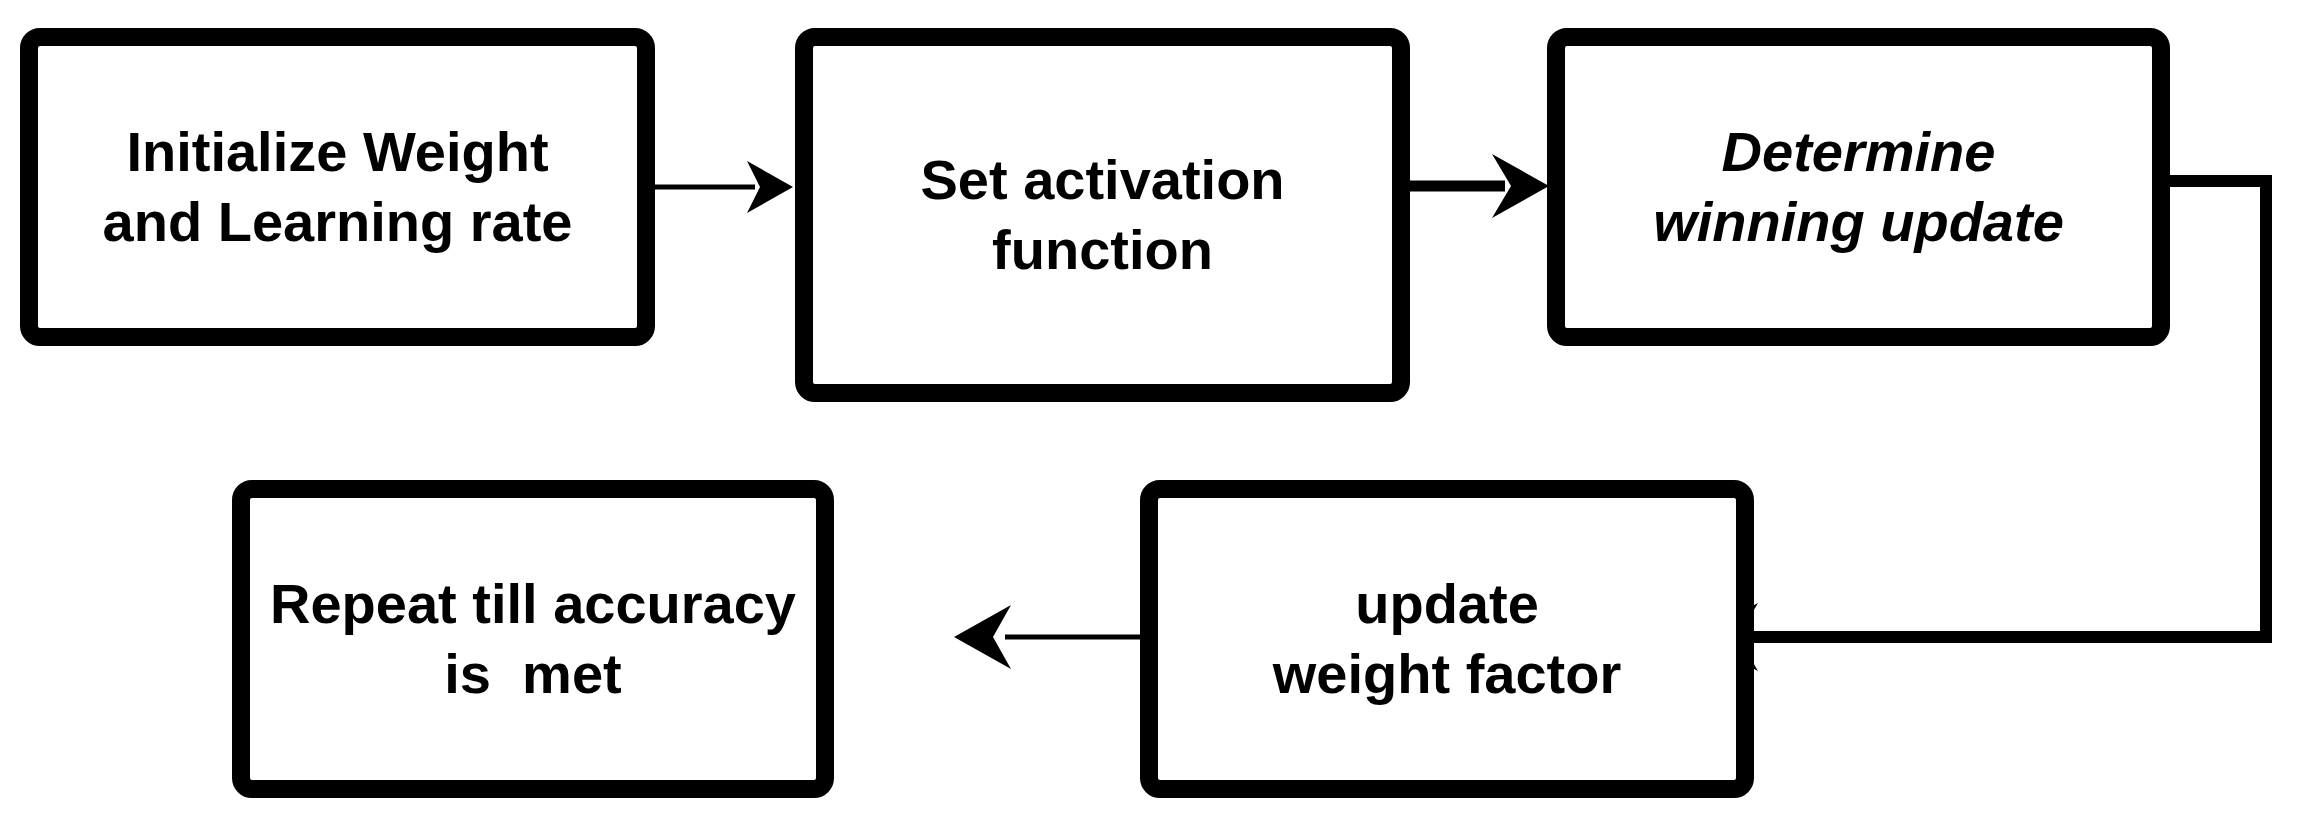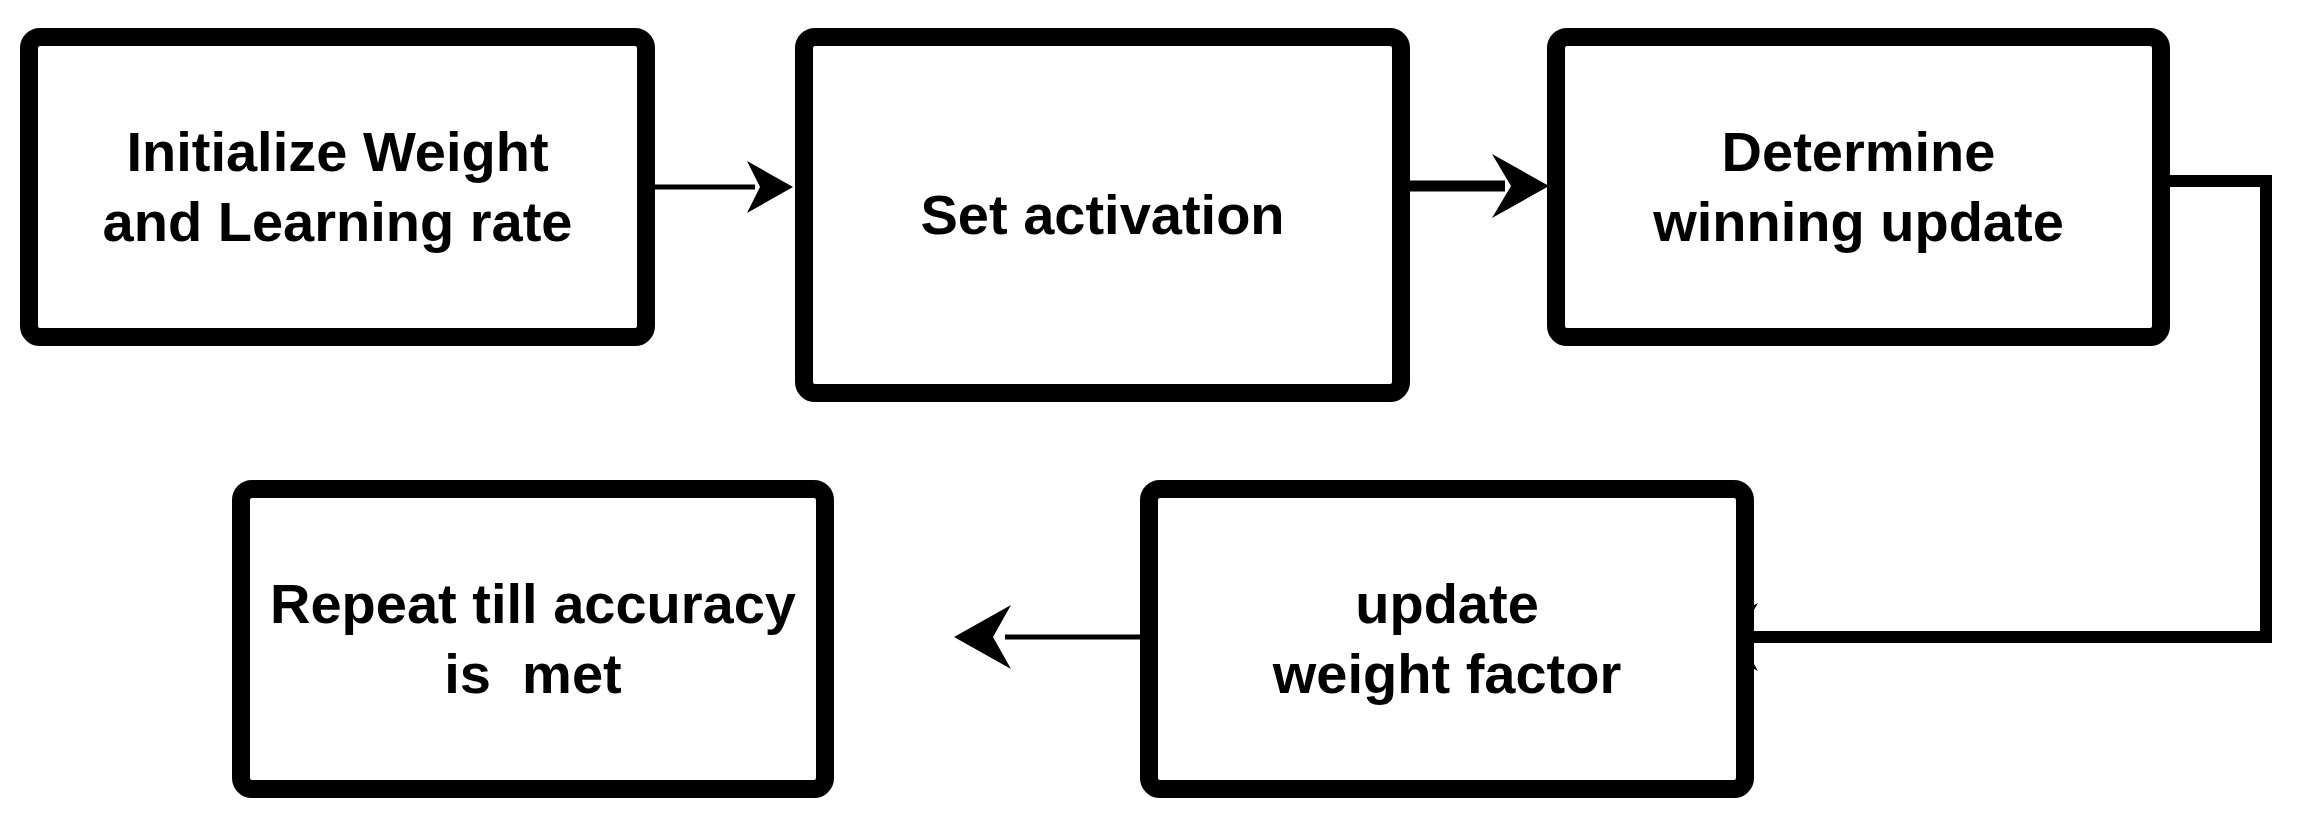--- a/index.html
+++ b/index.html
@@ -23,21 +23,21 @@
     justify-content: center;
     text-align: center;
     color: #000000;
     font-weight: 700;
     font-size: 56px;
     line-height: 70px;
   }
   .node .line { white-space: pre; }
   #node-init             { left: 20px;   top: 28px;  width: 635px; height: 318px; }
   #node-set-activation   { left: 795px;  top: 28px;  width: 615px; height: 374px; }
-  #node-determine-winner { left: 1547px; top: 28px;  width: 623px; height: 318px; }
+  #node-determine-winner { left: 1547px; top: 28px;  width: 623px; height: 318px; font-style: italic; }
   #node-update-weight    { left: 1140px; top: 480px; width: 614px; height: 318px; }
   #node-repeat           { left: 232px;  top: 480px; width: 602px; height: 318px; }
   #edges-overlay {
     position: absolute;
     left: 0; top: 0;
     width: 2297px;
     height: 824px;
     pointer-events: none;
   }
   #edges-overlay .stroke { stroke: #000000; fill: none; }
@@ -71,20 +71,21 @@
     </g>
   </svg>
 
   <div class="node" id="node-init">
     <span class="line">Initialize Weight</span>
     <span class="line">and Learning rate</span>
   </div>
 
   <div class="node" id="node-set-activation">
     <span class="line">Set activation</span>
+    <span class="line">function</span>
   </div>
 
   <div class="node" id="node-determine-winner">
     <span class="line">Determine</span>
     <span class="line">winning update</span>
   </div>
 
   <div class="node" id="node-update-weight">
     <span class="line">update</span>
     <span class="line">weight factor</span>

